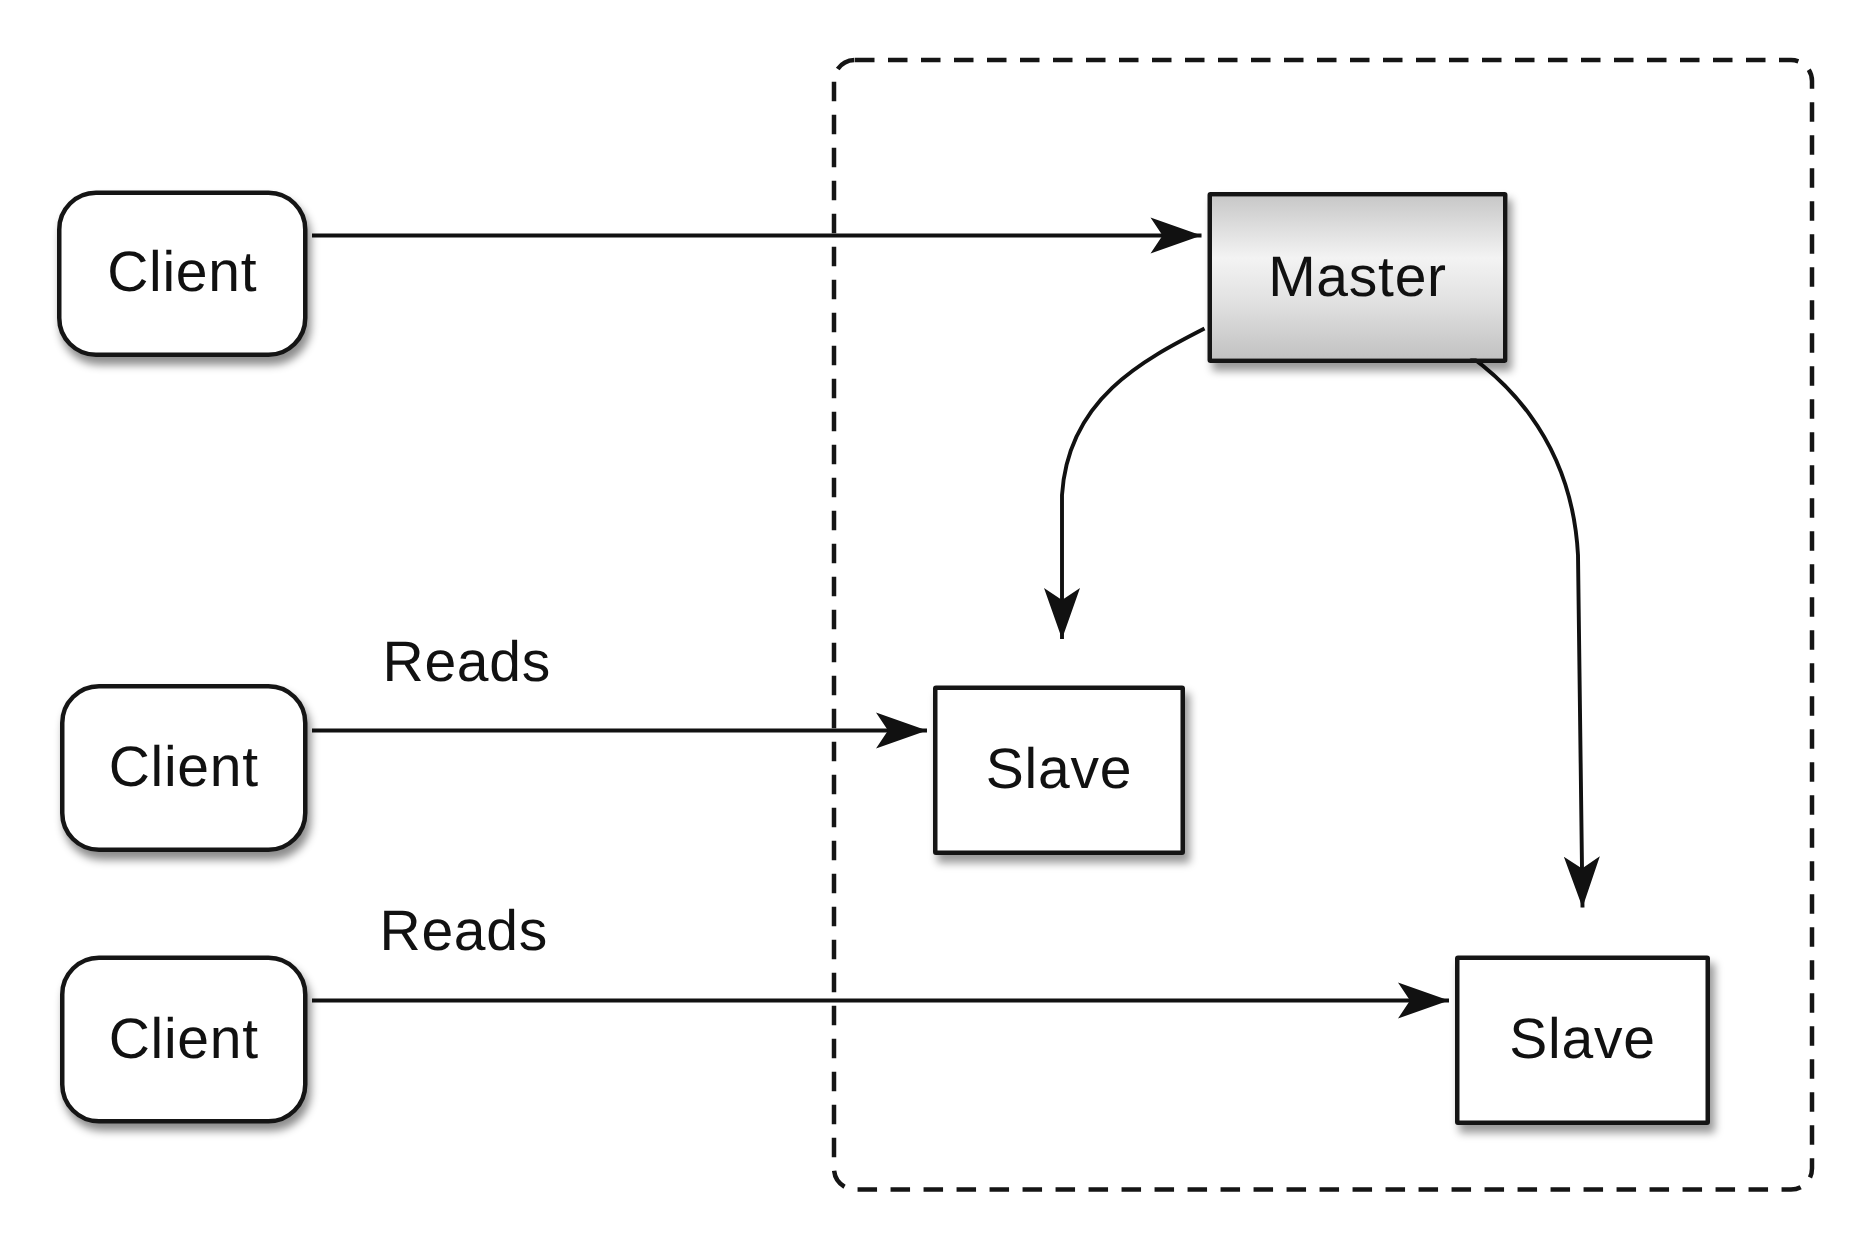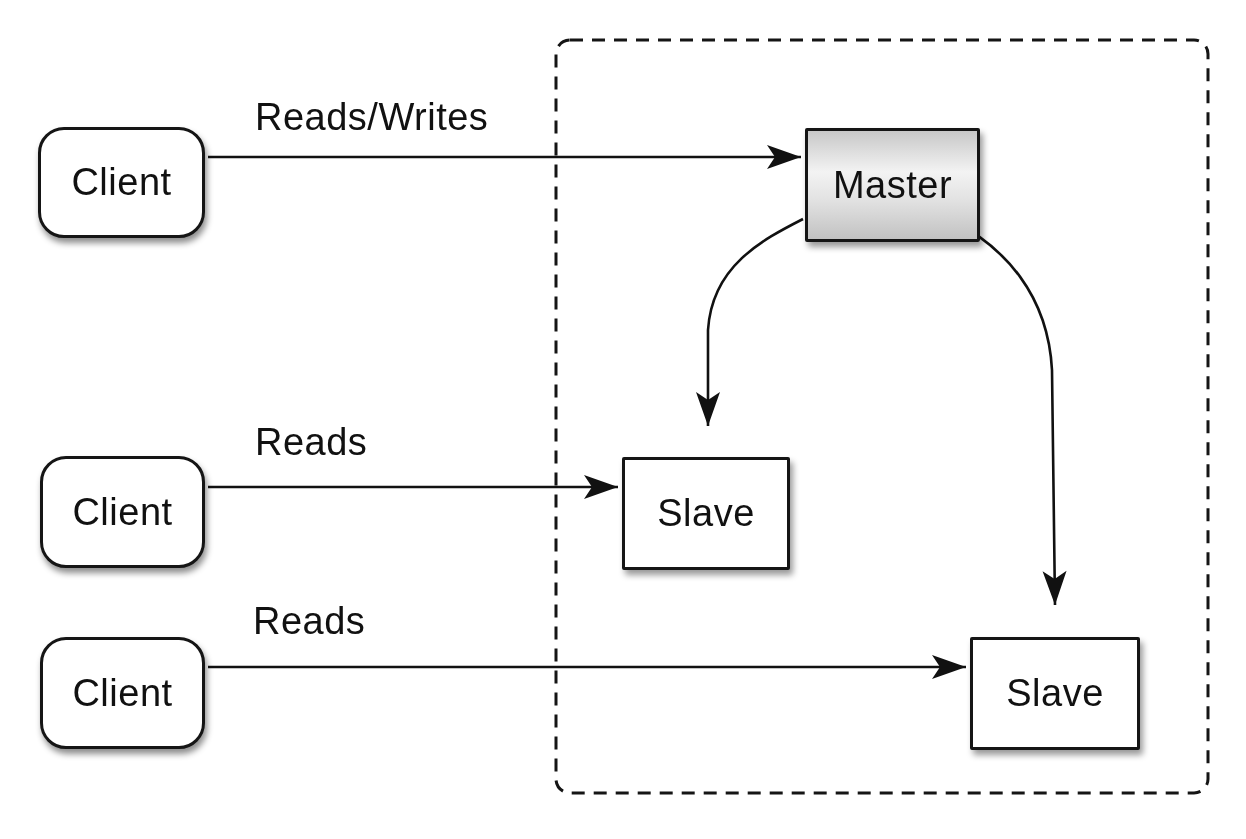--- a/index.html
+++ b/index.html
@@ -82,32 +82,31 @@
   </div>
 
   <div class="node client" style="left:40px; top:431px; width:165px; height:112px;">
     <span>Client</span>
   </div>
 
   <div class="node client" style="left:40px; top:612px; width:165px; height:112px;">
     <span>Client</span>
   </div>
 
-  <div class="node server master" style="left:805px; top:103px; width:175px; height:114px;">
+  <div class="node server master" style="left:805px; top:103px; width:200px; height:114px;">
     <span>Master</span>
   </div>
 
   <div class="node server" style="left:622px; top:432px; width:168px; height:113px;">
     <span>Slave</span>
   </div>
 
   <div class="node server" style="left:970px; top:612px; width:170px; height:113px;">
     <span>Slave</span>
   </div>
 
-  <div class="edge-label" style="left:255px; top:96px;">Reads/Writes</div>
 
   <div class="edge-label" style="left:255px; top:421px;">Reads</div>
 
   <div class="edge-label" style="left:253px; top:600px;">Reads</div>
 
 
 </div>
 
 </body></html>

